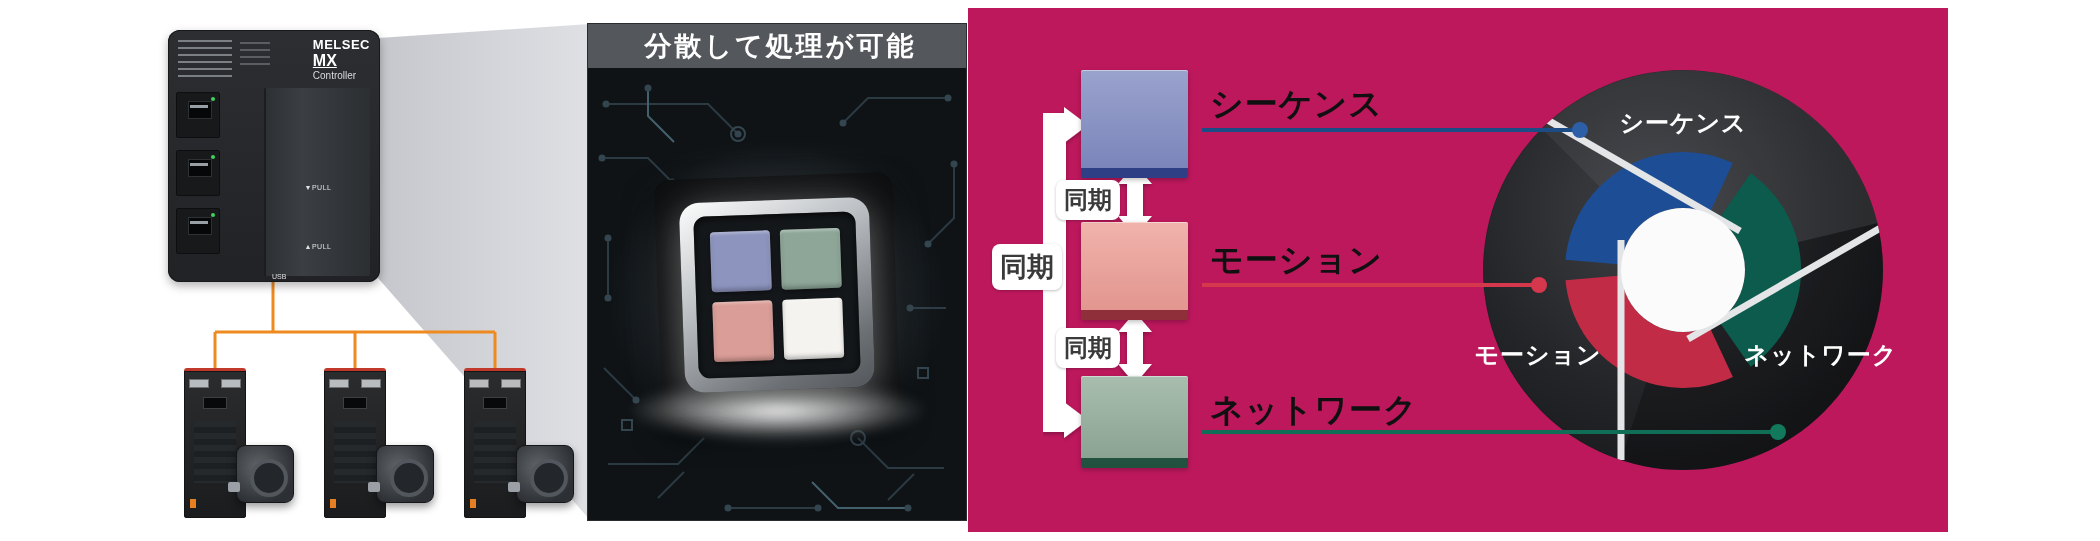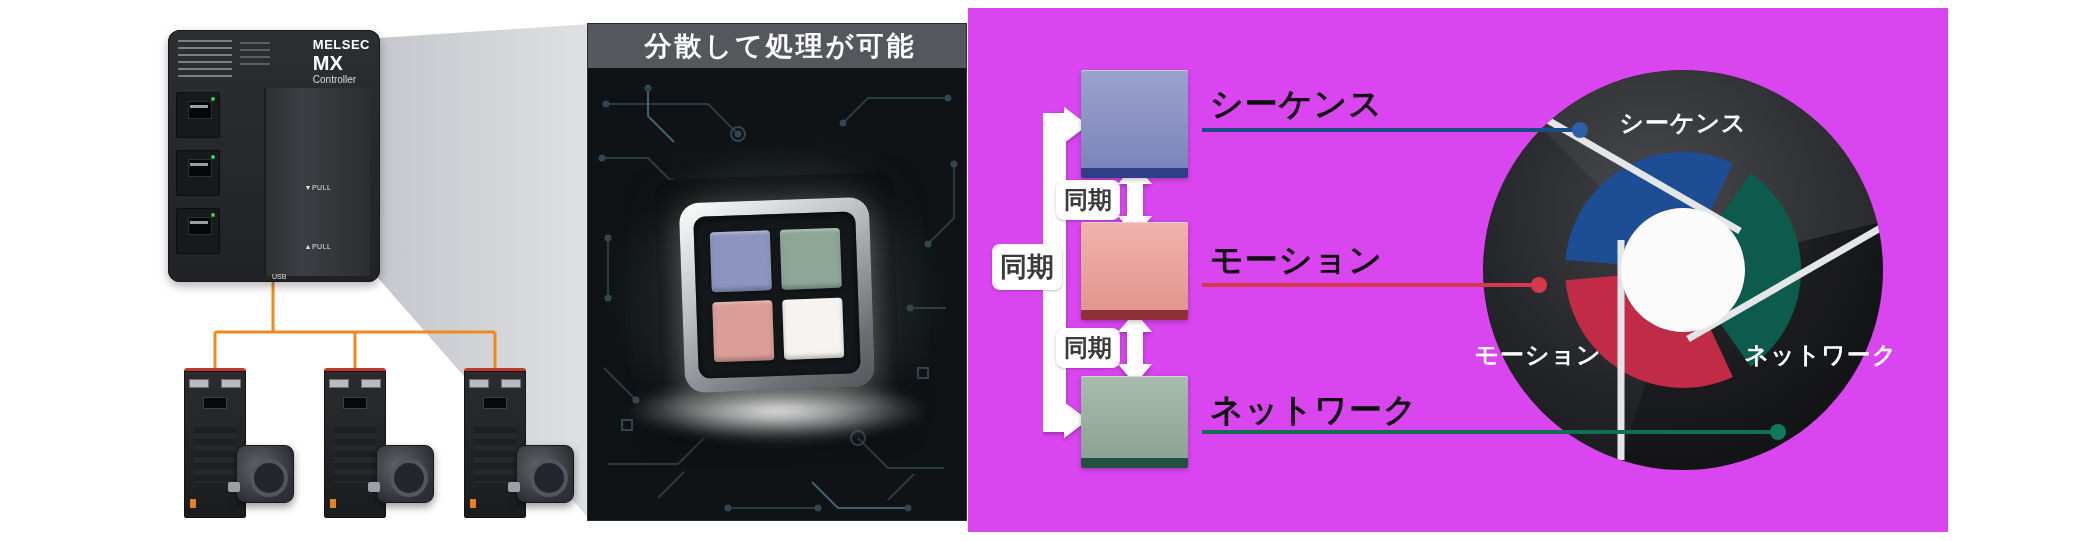--- a/index.html
+++ b/index.html
@@ -1,21 +1,21 @@
 <!DOCTYPE html>
 <html><head>
 <meta charset="utf-8">
 <style>
   * { margin:0; padding:0; box-sizing:border-box; }
   body { background:#fff; font-family:"Liberation Sans","DejaVu Sans",sans-serif; }
   .stage { position:relative; width:2100px; height:541px; background:#fff; overflow:hidden; }
   .abs { position:absolute; }
 
   
-  .right-panel { left:968px; top:8px; width:980px; height:524px; background:#d946ef; z-index:0; }
+  .right-panel { left:968px; top:8px; width:980px; height:524px; background:#be185d; z-index:0; }
 
   
   .fbox { position:absolute; left:113px; width:107px; border-radius:2px;
           box-shadow: inset 0 1px 0 rgba(255,255,255,.45), 0 2px 5px rgba(0,0,0,.25); }
   .fbox-seq { top:62px;  height:108px; background:linear-gradient(180deg,#9aa3cd,#7b85ba); border-bottom:10px solid #2f3f86; }
   .fbox-mot { top:214px; height:98px;  background:linear-gradient(180deg,#f0b3ac,#e2968f); border-bottom:10px solid #8e2f3a; }
   .fbox-net { top:368px; height:92px;  background:linear-gradient(180deg,#a8bdae,#8ba393); border-bottom:10px solid #23513f; }
 
   .func-label { position:absolute; left:242px; font-size:33px; font-weight:700; color:#101010; letter-spacing:1px; white-space:nowrap; }
   .fl-seq { top:74px; } .fl-mot { top:230px; } .fl-net { top:380px; }
@@ -55,21 +55,21 @@
   
   .plc { left:168px; top:30px; width:212px; height:252px; z-index:2; border-radius:12px;
          background:linear-gradient(180deg,#2c2e31,#202225);
          box-shadow: inset 0 0 0 1px #17191b, 0 4px 10px rgba(0,0,0,.3); }
   .plc-bars1 { position:absolute; left:10px; top:10px; width:54px; height:40px;
                background:repeating-linear-gradient(180deg, rgba(190,196,202,.55) 0 2px, transparent 2px 7px); }
   .plc-bars2 { position:absolute; left:72px; top:12px; width:30px; height:28px;
                background:repeating-linear-gradient(180deg, rgba(160,166,172,.4) 0 2px, transparent 2px 7px); }
   .plc-brand { position:absolute; right:10px; top:8px; color:#fff; line-height:1.1; }
   .plc-brand .b1 { font-size:13px; font-weight:700; letter-spacing:.5px; }
-  .plc-brand .b2 { font-size:20px; font-weight:700; }
+  .plc-brand .b2 { font-size:16px; font-weight:700;text-decoration:underline; }
   .plc-brand .b3 { font-size:10px; color:#d8dadc; }
   .plc-door { position:absolute; left:96px; top:58px; width:106px; height:188px; border-radius:2px;
               background:linear-gradient(90deg,#2e3134,#3b3e42 35%,#2c2f32); border-left:2px solid #1b1d1f; }
   .plc-pull { position:absolute; width:100%; text-align:center; font-size:7px; color:rgba(255,255,255,.85); letter-spacing:.5px; }
   .pull-top { top:96px; } .pull-bottom { bottom:26px; }
   .plc-usb { position:absolute; left:104px; bottom:2px; font-size:7px; color:rgba(255,255,255,.85); }
   .plc-ports { position:absolute; left:8px; top:62px; width:46px; }
   .port { width:44px; height:46px; background:#17191b; border:1px solid #0d0e0f; border-radius:2px; margin-bottom:12px; position:relative; }
   .port::before { content:""; position:absolute; left:11px; top:8px; width:22px; height:16px; background:#060708; border:1px solid #2e3134; }
   .port::after  { content:""; position:absolute; left:13px; top:12px; width:18px; height:3px; background:#98a0a6; }

